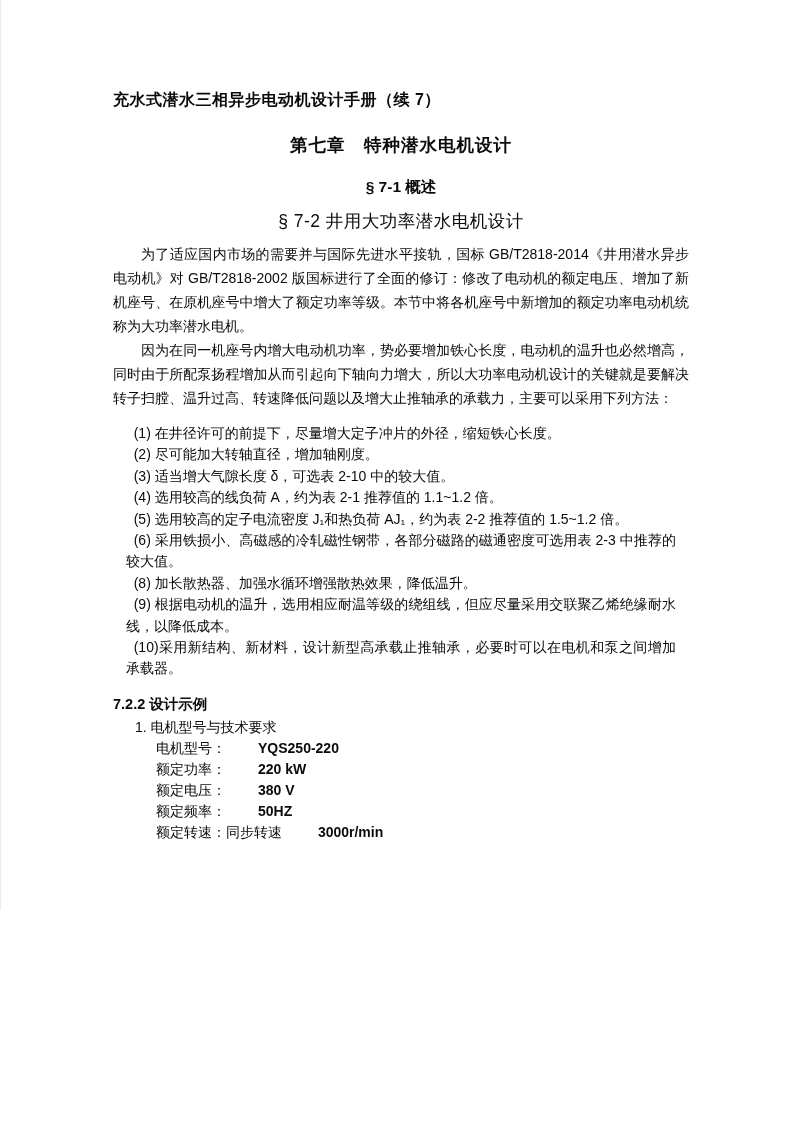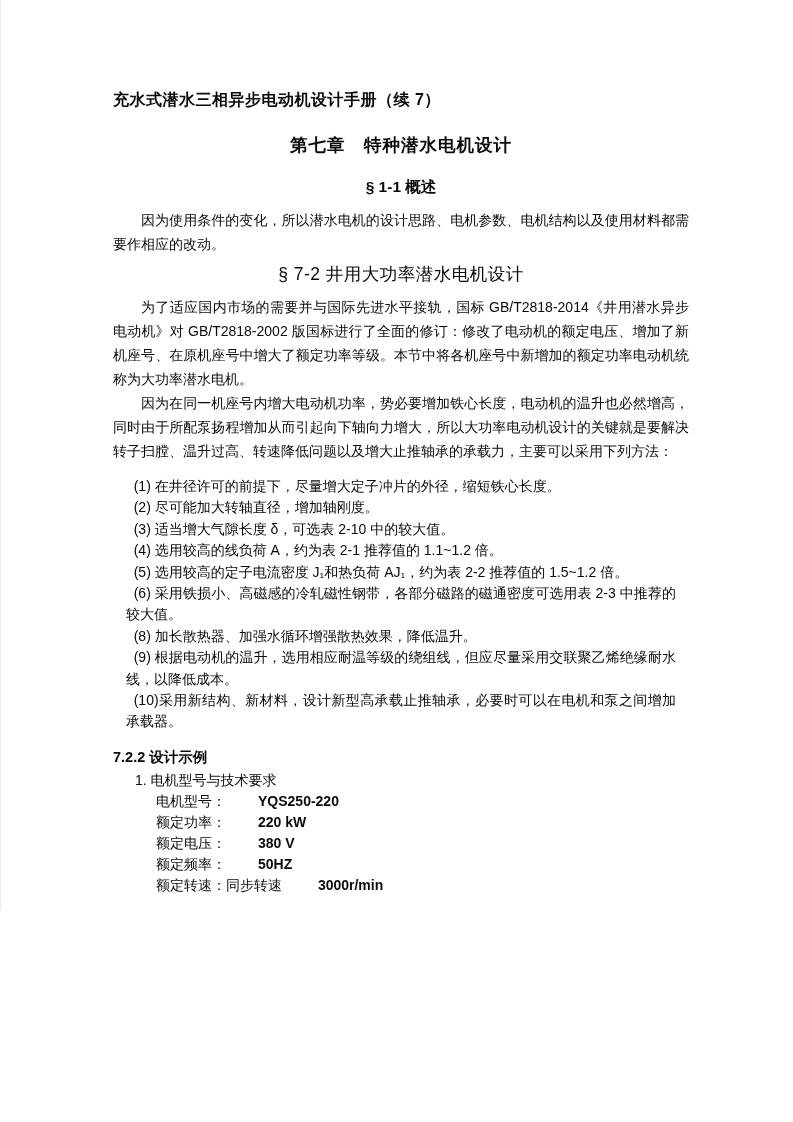--- a/index.html
+++ b/index.html
@@ -109,23 +109,22 @@
 </head>
 <body>
 
 <div class="page">
   <div class="content">
 
     <h1 class="doc-title">充水式潜水三相异步电动机设计手册（续 7）</h1>
 
     <h2 class="chapter-heading">第七章　特种潜水电机设计</h2>
 
-    <h3 class="s1-heading">§ 1-1 概述</h3>
+    <h3 class="s1-heading">§ 7-1 概述</h3>
 
-    <p class="body-para">因为使用条件的变化，所以潜水电机的设计思路、电机参数、电机结构以及使用材料都需要作相应的改动。</p>
 
     <h3 class="s2-heading">§ 7-2 井用大功率潜水电机设计</h3>
 
     <p class="body-para">为了适应国内市场的需要并与国际先进水平接轨，国标 GB/T2818-2014《井用潜水异步电动机》对 GB/T2818-2002 版国标进行了全面的修订：修改了电动机的额定电压、增加了新机座号、在原机座号中增大了额定功率等级。本节中将各机座号中新增加的额定功率电动机统称为大功率潜水电机。</p>
 
 
     <p class="body-para">因为在同一机座号内增大电动机功率，势必要增加铁心长度，电动机的温升也必然增高，同时由于所配泵扬程增加从而引起向下轴向力增大，所以大功率电动机设计的关键就是要解决转子扫膛、温升过高、转速降低问题以及增大止推轴承的承载力，主要可以采用下列方法：</p>
 
     <div class="method-list">
       <p class="method"><span>(1) </span><span>在井径许可的前提下，尽量增大定子冲片的外径，缩短铁心长度。</span></p>

